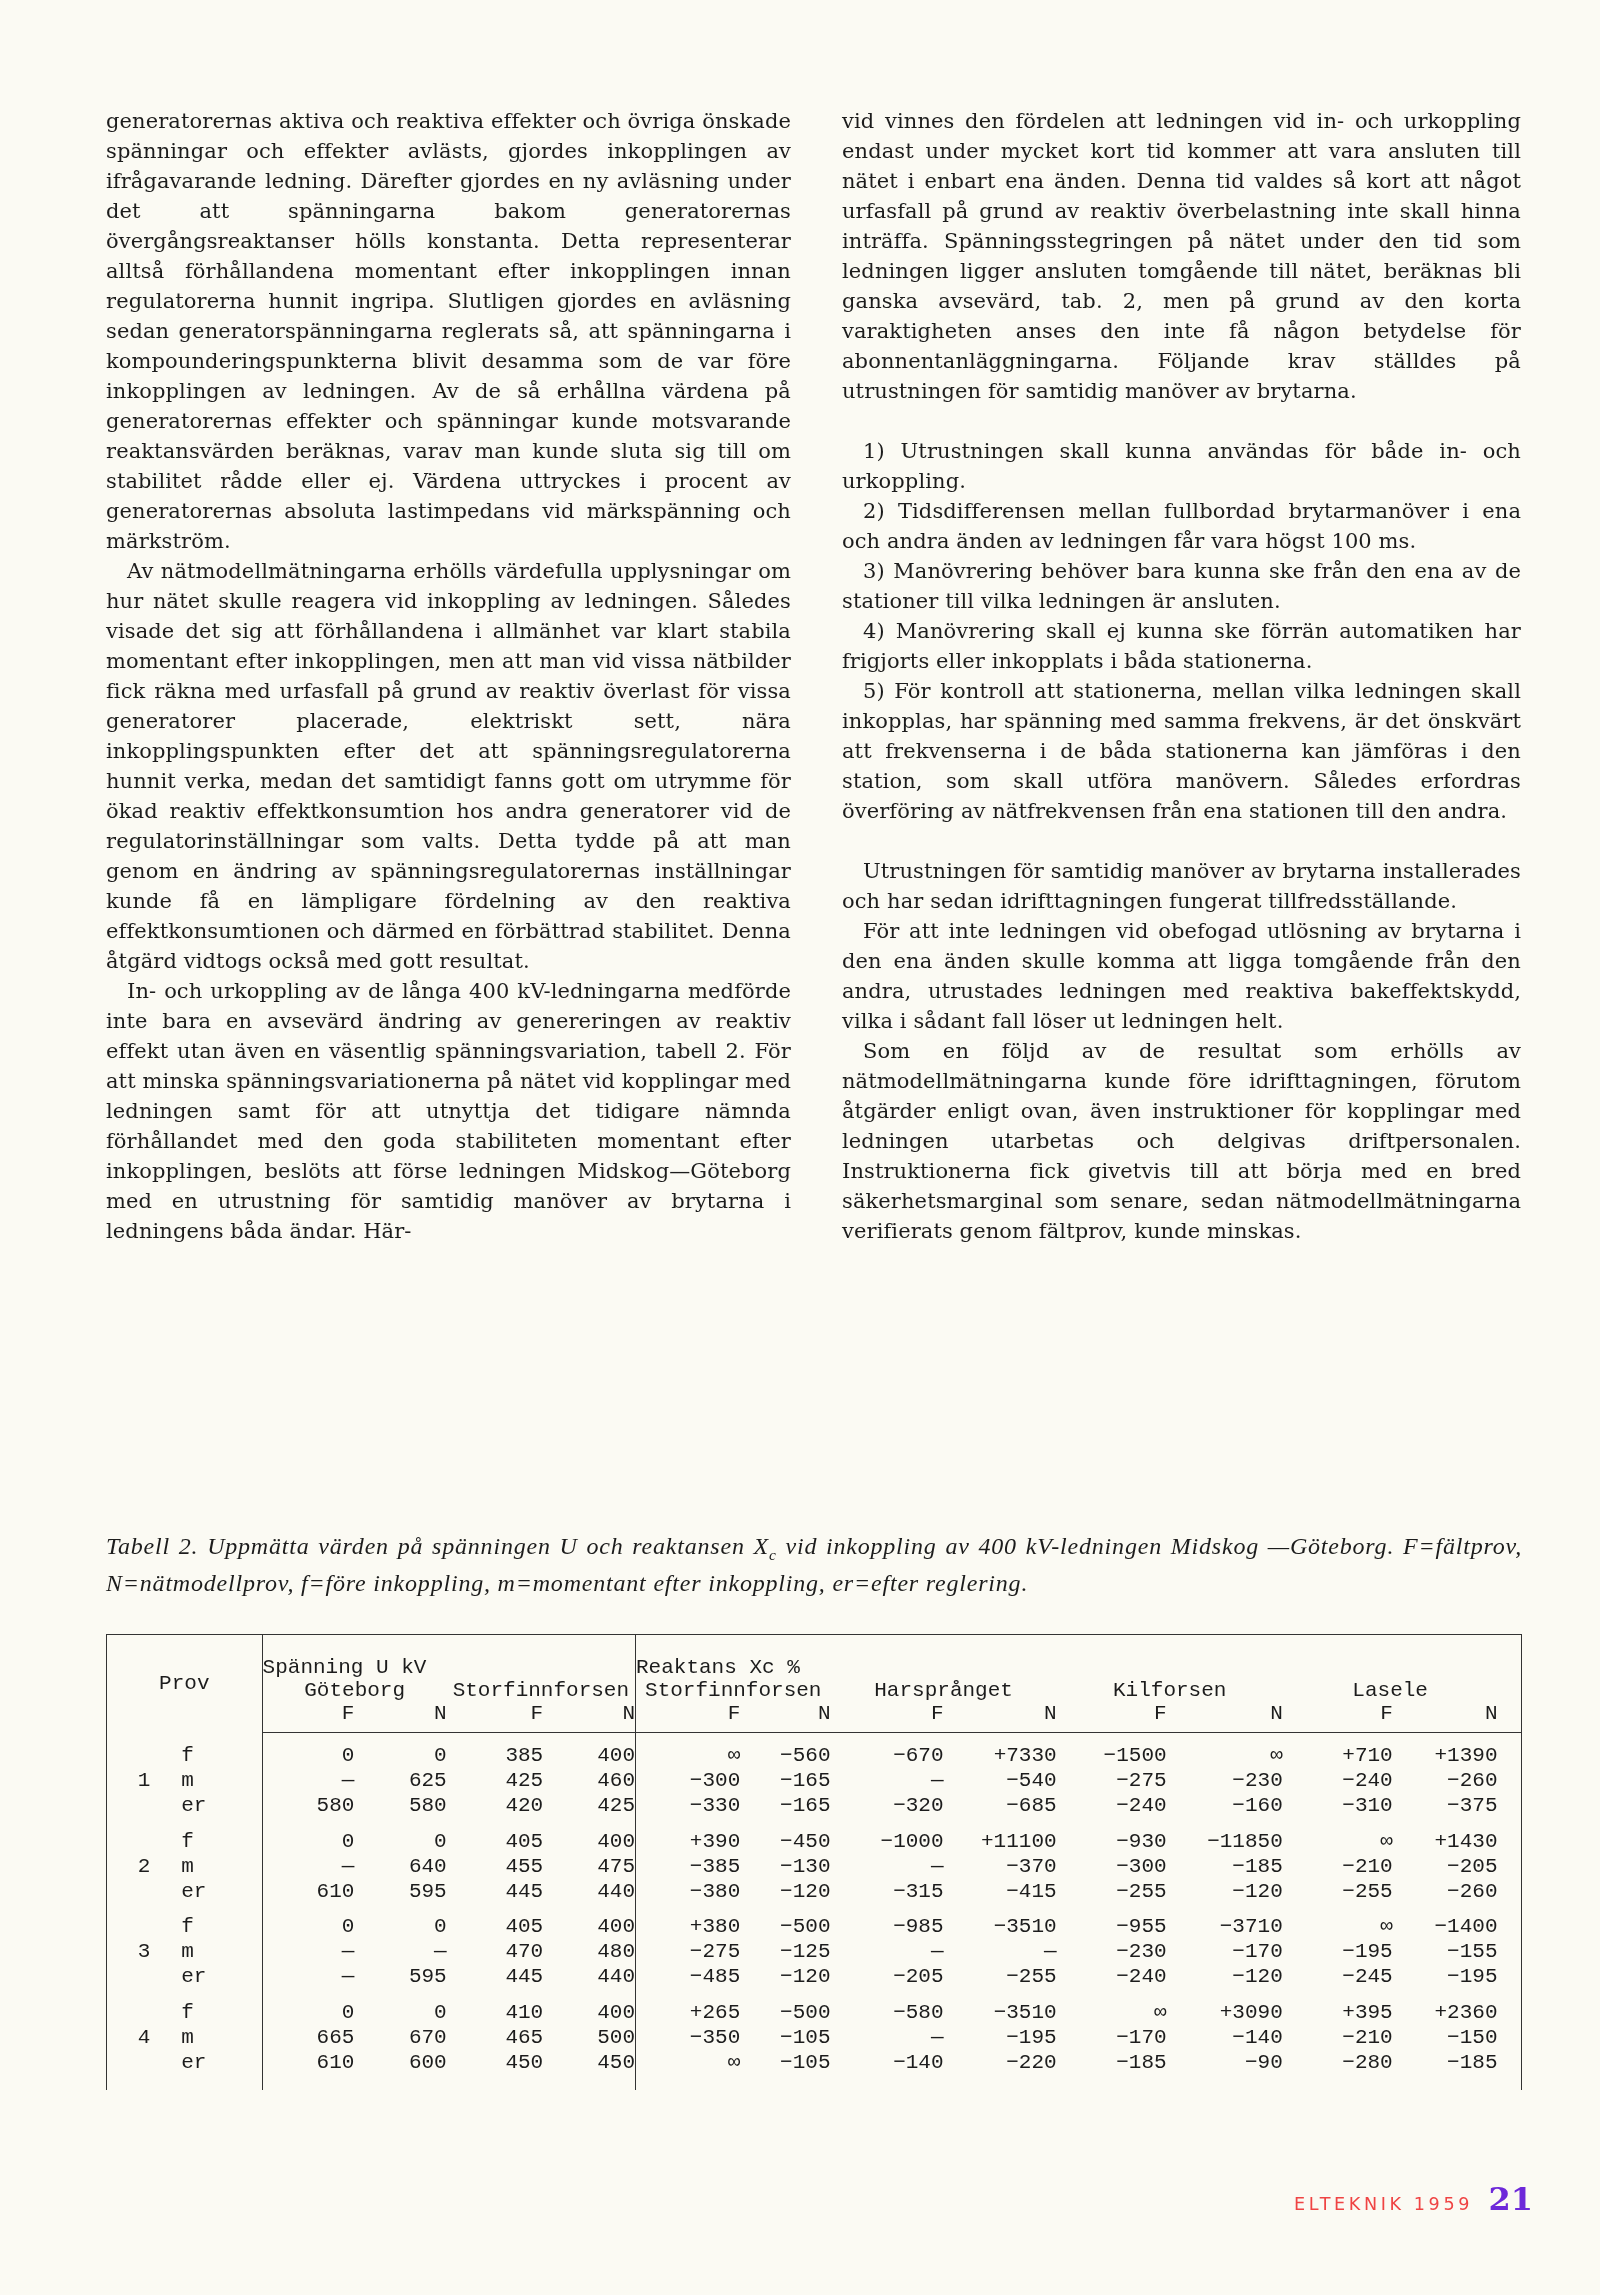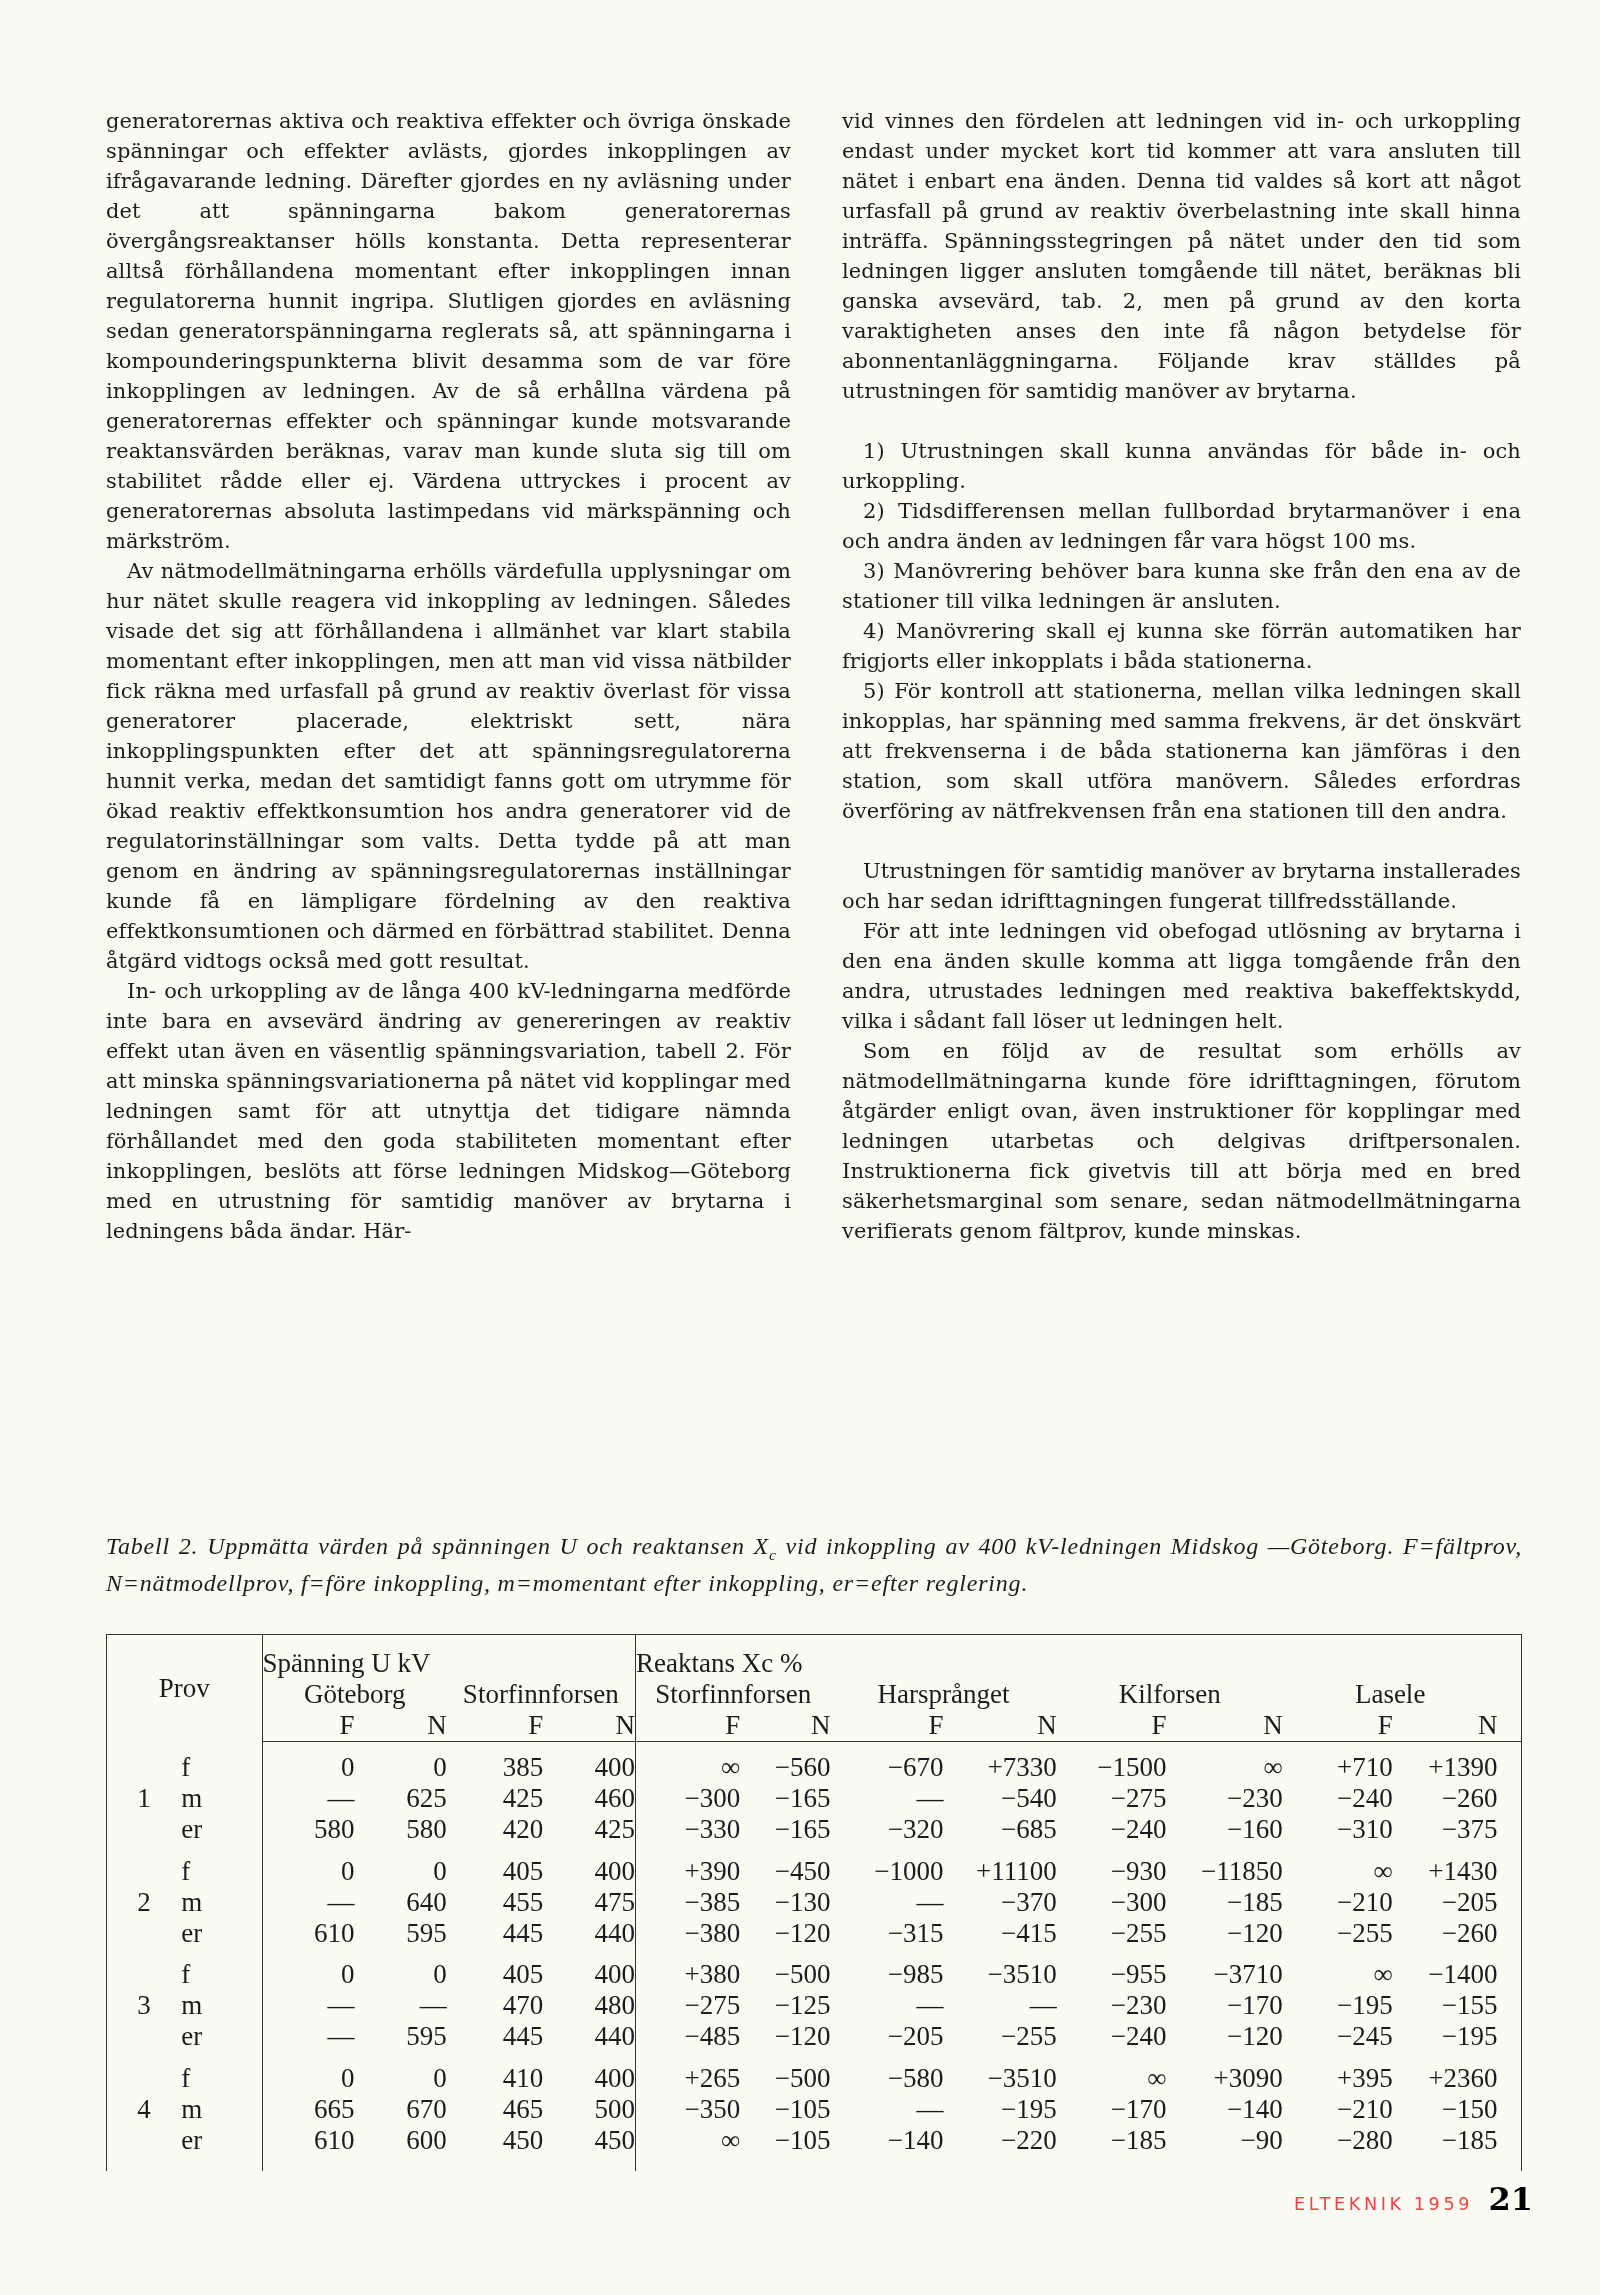--- a/index.html
+++ b/index.html
@@ -36,22 +36,22 @@
     position: absolute; left: 106px; top: 1532px; width: 1416px;
     font-family: "Liberation Serif", "DejaVu Serif", serif;
     font-style: italic; font-size: 24px; line-height: 29.5px;
     text-align: justify; letter-spacing: 0.8px;
   }
   .caption sub { font-size: 15.5px; }
 
   .table-wrap { position: absolute; left: 106px; top: 1634px; width: 1416px; }
   table.data {
     border-collapse: collapse; width: 1416px;
-    font-family: Liberation Serif, serif;
-    font-size: 27px;
+    font-family: Liberation Mono, monospace;
+    font-size: 21px;
   }
   table.data td, table.data th { padding: 0; font-weight: normal; }
   table.data thead tr.top th { border-top: 1.6px solid #333; }
   table.data thead tr.last th { border-bottom: 1.6px solid #333; }
   .vl { border-left: 1.6px solid #333; }
   .vr { border-right: 1.6px solid #333; margin-top: 28px; }
   th.grp { text-align: left; height: 44px; vertical-align: bottom; padding-top: 10.4px; }
   th.sub { text-align: center; height: 23px; vertical-align: bottom; }
   th.fn  { height: 30px; vertical-align: top; text-align: right; padding-right: 3.1px; }
   th.prov { vertical-align: middle; text-align: center; }
@@ -64,21 +64,21 @@
   .footer {
     position: absolute; left: 1243px; top: 2180px; width: 290px;
     display: flex; align-items: baseline; justify-content: flex-end; gap: 15.5px;
   }
   .footer .mag {
     font-family: "DejaVu Sans", "Liberation Sans", sans-serif;
     font-size: 17.6px; letter-spacing: 3.6px; color: #ef4444;
   }
   .footer .pageno {
     font-family: "DejaVu Serif", "Liberation Serif", serif;
-    font-size: 32px; font-weight: bold; color: #000000;
+    font-size: 32px; font-weight: bold; color: #6d28d9;
   }
 </style>
 </head>
 <body>
 
 <div class="page">
 
   <div class="col left">
     <p>generatorernas aktiva och reaktiva effekter och övriga önskade spänningar och effekter avlästs, gjordes inkopplingen av ifrågavarande ledning. Därefter gjordes en ny avläsning under det att spänningarna bakom generatorernas övergångsreaktanser hölls konstanta. Detta representerar alltså förhållandena momentant efter inkopplingen innan regulatorerna hunnit ingripa. Slutligen gjordes en avläsning sedan generatorspänningarna reglerats så, att spänningarna i kompounderingspunkterna blivit desamma som de var före inkopplingen av ledningen. Av de så erhållna värdena på generatorernas effekter och spänningar kunde motsvarande reaktansvärden beräknas, varav man kunde sluta sig till om stabilitet rådde eller ej. Värdena uttryckes i procent av generatorernas absoluta lastimpedans vid märkspänning och märkström.</p>
     <p class="indent">Av nätmodellmätningarna erhölls värdefulla upplysningar om hur nätet skulle reagera vid inkoppling av ledningen. Således visade det sig att förhållandena i allmänhet var klart stabila momentant efter inkopplingen, men att man vid vissa nätbilder fick räkna med urfasfall på grund av reaktiv överlast för vissa generatorer placerade, elektriskt sett, nära inkopplingspunkten efter det att spänningsregulatorerna hunnit verka, medan det samtidigt fanns gott om utrymme för ökad reaktiv effektkonsumtion hos andra generatorer vid de regulatorinställningar som valts. Detta tydde på att man genom en ändring av spänningsregulatorernas inställningar kunde få en lämpligare fördelning av den reaktiva effektkonsumtionen och därmed en förbättrad stabilitet. Denna åtgärd vidtogs också med gott resultat.</p>

